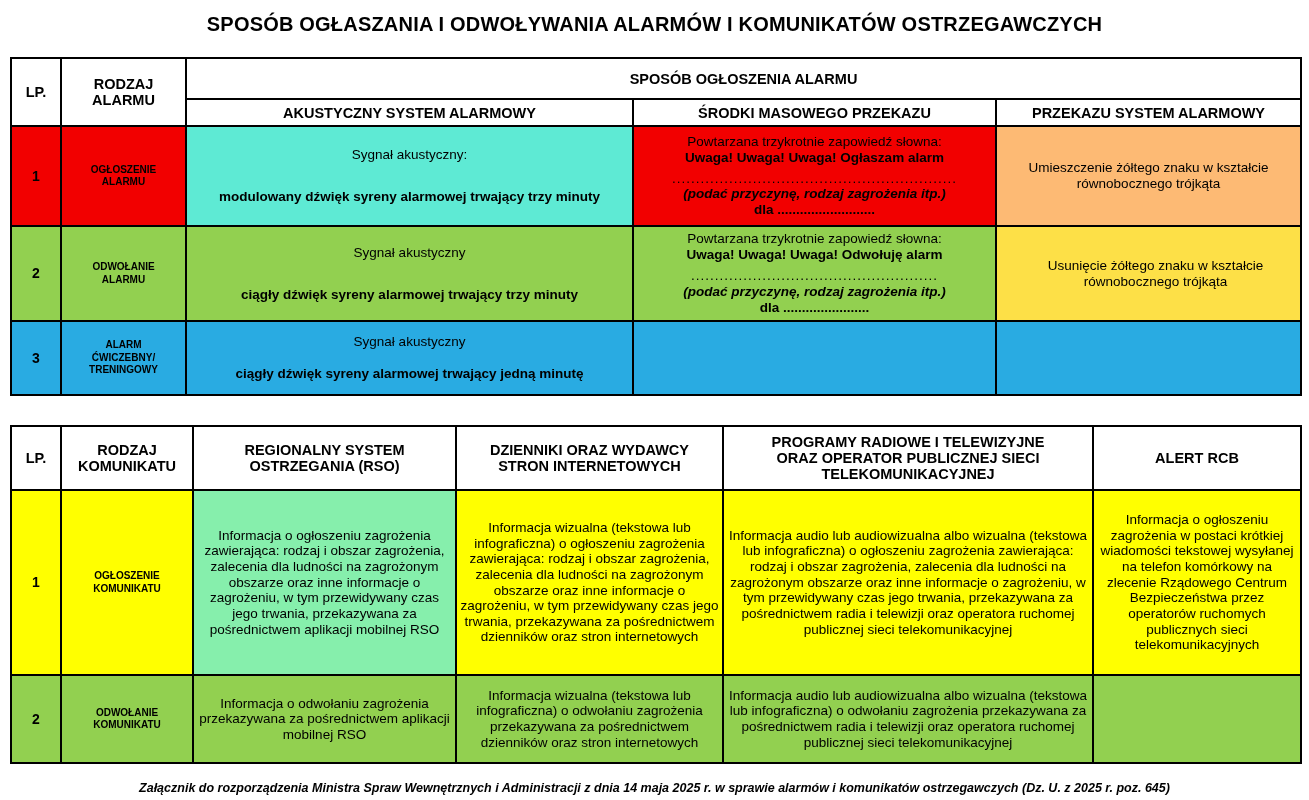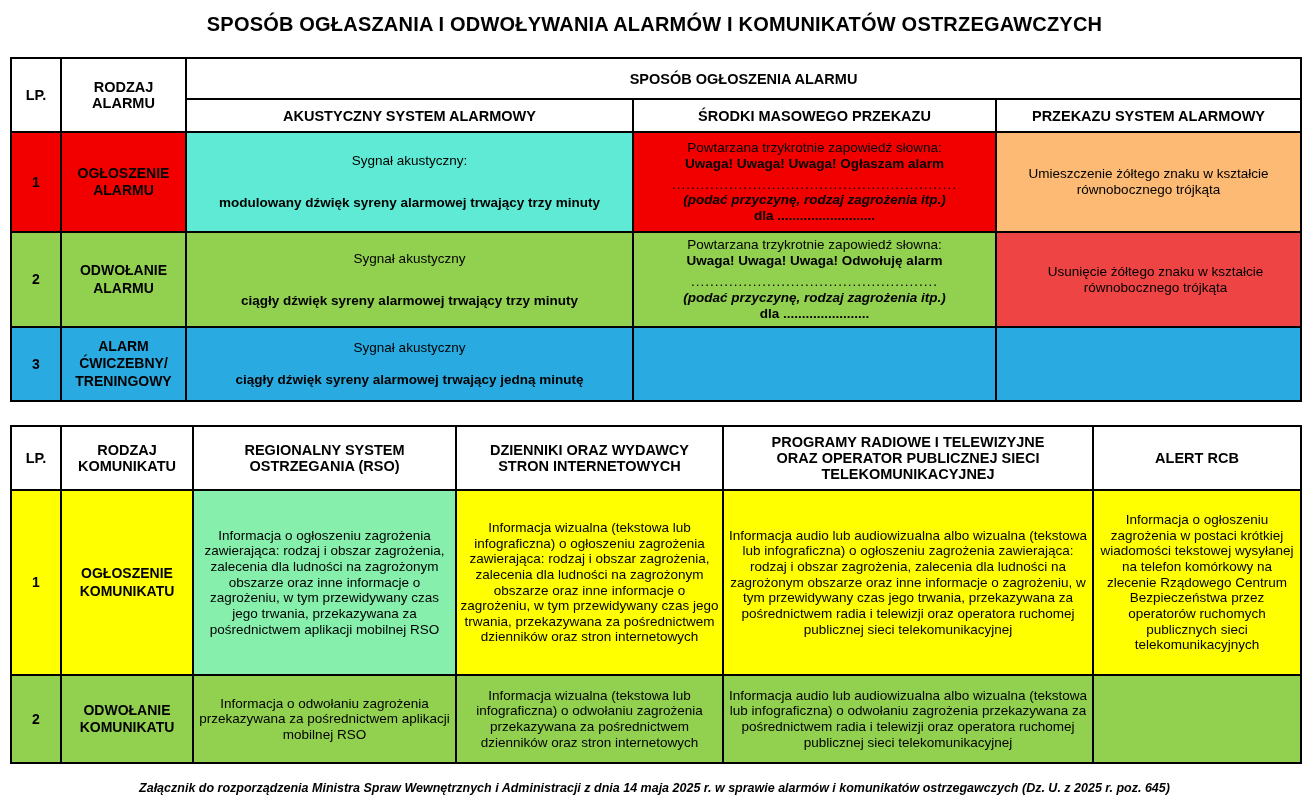--- a/index.html
+++ b/index.html
@@ -15,26 +15,26 @@
     position:absolute;top:13px;left:0;width:100%;text-align:center;
     font-size:20px;font-weight:bold;letter-spacing:.2px;
   }
   table{border-collapse:collapse;table-layout:fixed;position:absolute;left:10px;}
   #alarm-table{top:57px;width:1290px;}
   #message-table{top:425px;width:1290px;}
   th,td{border:2px solid #000;padding:2px 6px;text-align:center;vertical-align:middle;overflow:hidden;}
   th{font-size:14.5px;font-weight:bold;background:#fff;}
   td{font-size:13.5px;line-height:1.18;}
   
-  .h-span{height:41px;} .h-sub{height:33px;}
+  .h-span{height:41px;} .h-sub{height:27px;}
   .h-r1{height:100px;} .h-r2{height:95px;} .h-r3{height:74px;}
   
   .h2-head{height:64px;} .h2-r1{height:185px;} .h2-r2{height:88px;}
   .lp-cell{font-weight:bold;font-size:14px;}
-  .type-cell{font-weight:bold;font-size:14px;line-height:1.25;}
+  .type-cell{font-weight:bold;font-size:10px;line-height:1.25;}
   .gap-top{margin-top:26px;}
   .gap-top-sm{margin-top:16px;}
   .dots-line{letter-spacing:1px;margin-top:6px;line-height:1.1;}
   .tight{line-height:1.16;font-size:13.5px;padding:2px 3px;}
   #attachment-note{
     position:absolute;top:781px;left:0;width:100%;text-align:center;
     font-size:12.5px;font-weight:bold;font-style:italic;
   }
 </style>
 </head>
@@ -91,21 +91,21 @@
       <div>Sygnał akustyczny</div>
       <div class="b gap-top">ciągły dźwięk syreny alarmowej trwający trzy minuty</div>
     </td>
     <td style="background: rgb(146, 208, 80);">
       <div>Powtarzana trzykrotnie zapowiedź słowna:</div>
       <div class="b">Uwaga! Uwaga! Uwaga! Odwołuję alarm</div>
       <div class="dots-line">....................................................</div>
       <div class="bi">(podać przyczynę, rodzaj zagrożenia itp.)</div>
       <div class="b">dla .......................</div>
     </td>
-    <td style="background: #ef4444; padding-left: 20px;">
+    <td style="background: #fde047; padding-left: 20px;">
       <div>Usunięcie żółtego znaku w kształcie równobocznego trójkąta</div>
     </td>
   </tr>
 
   <tr class="h-r3">
     <td class="lp-cell" style="background: rgb(41, 171, 226);">3</td>
     <td class="type-cell pre" style="background: rgb(41, 171, 226);">ALARM
 ĆWICZEBNY/
 TRENINGOWY</td>
     <td style="background: rgb(41, 171, 226);">

